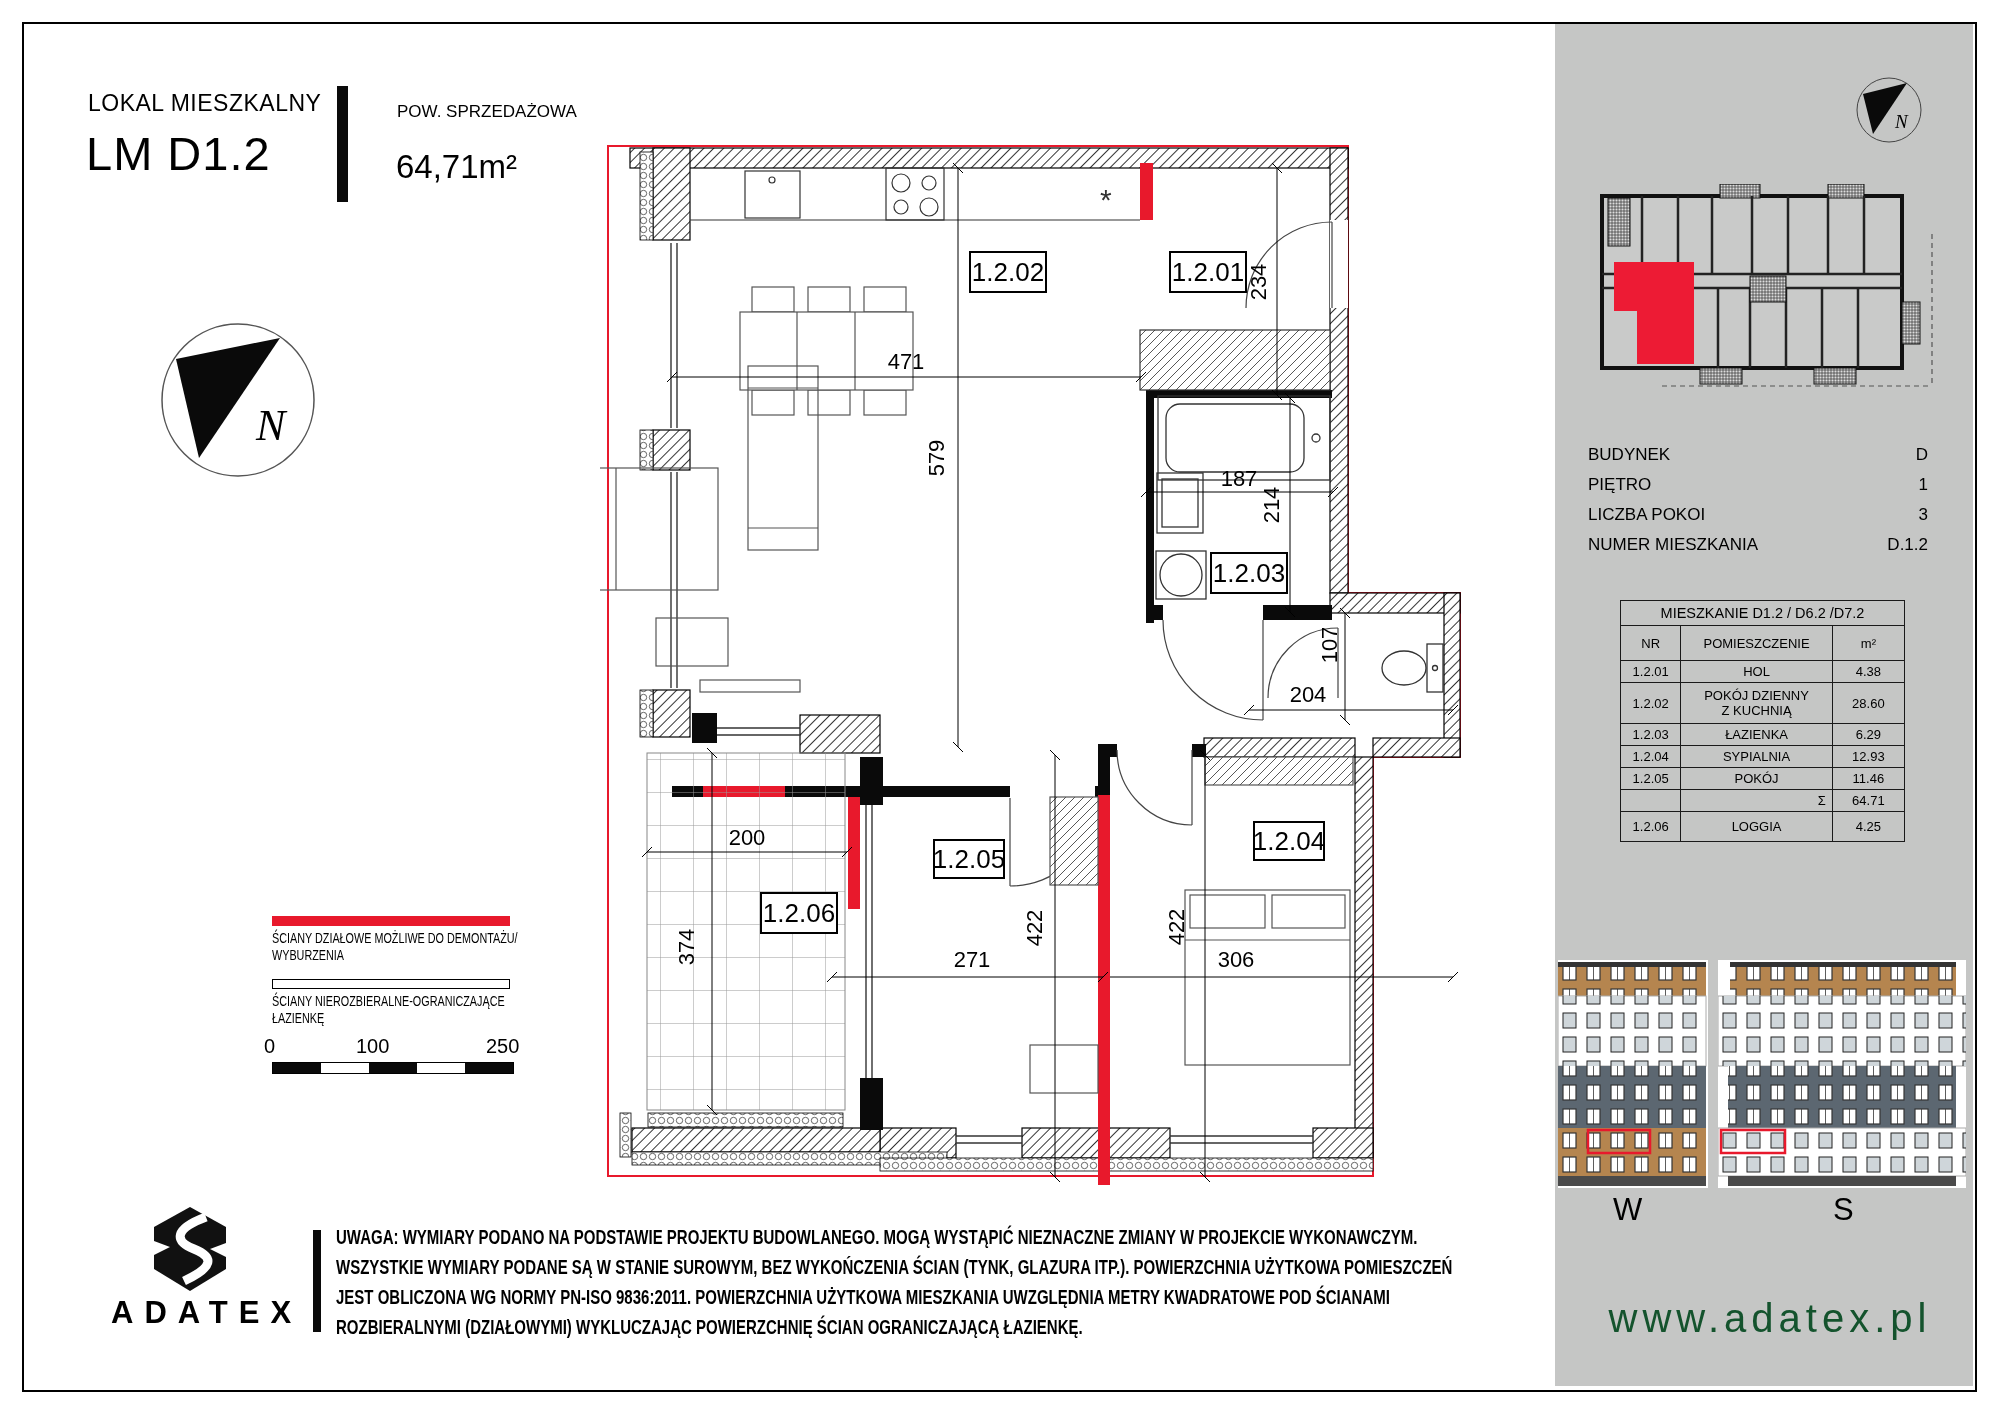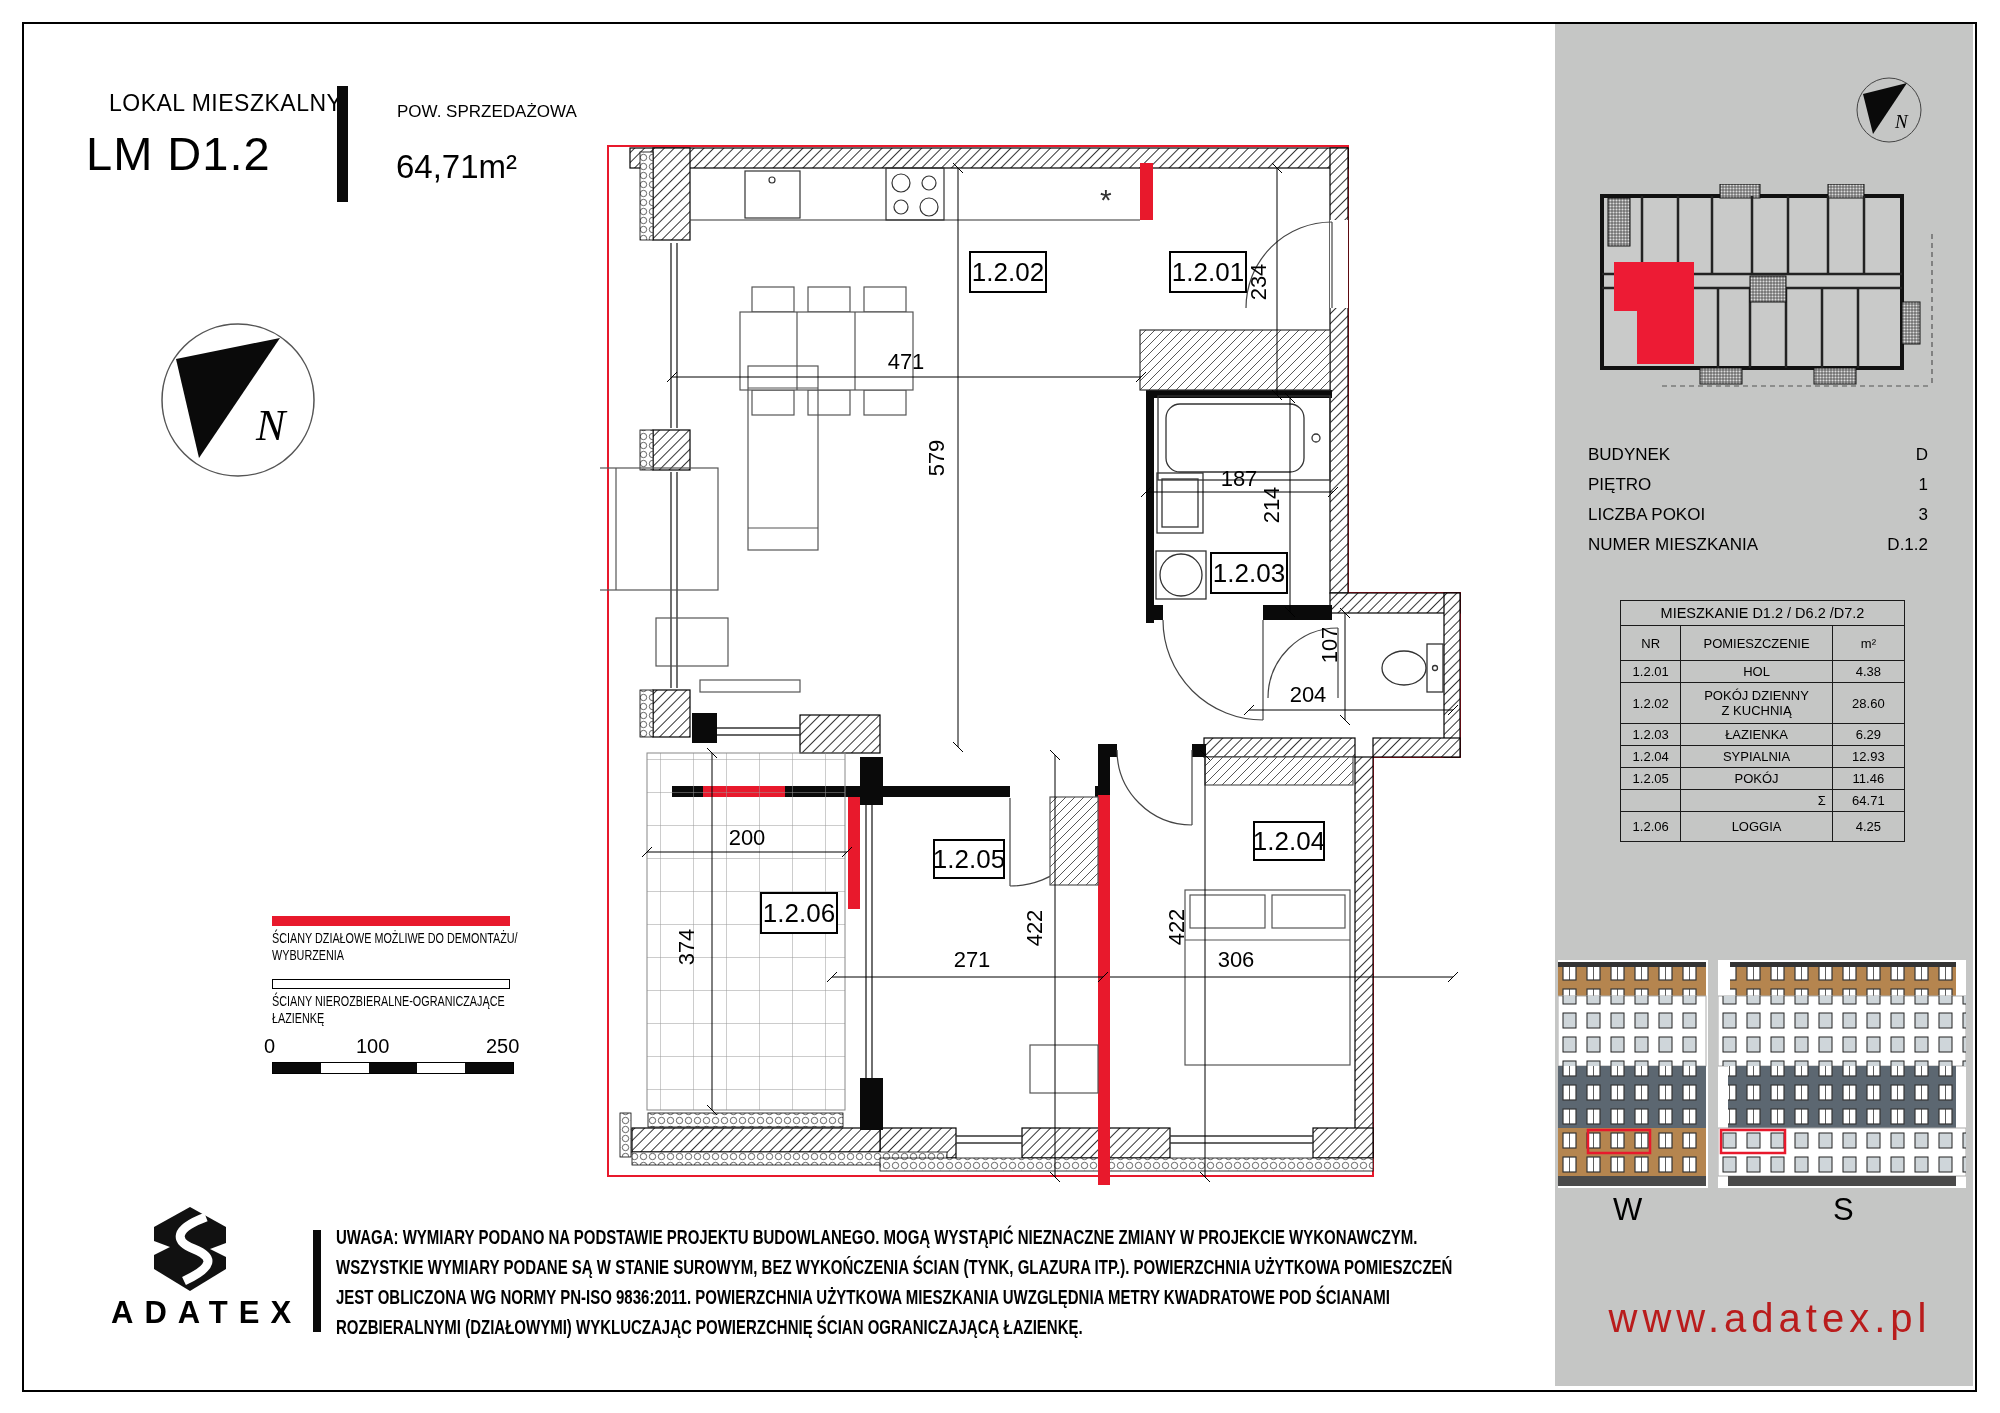--- a/index.html
+++ b/index.html
@@ -1,21 +1,21 @@
 <!DOCTYPE html>
 <html><head>
 <meta charset="utf-8">
 <style>
   html,body{margin:0;padding:0;background:#888;}
   .page{position:relative;width:2000px;height:1413px;background:#fff;
         font-family:"Liberation Sans",sans-serif;color:#000;overflow:hidden;}
   .frame{position:absolute;left:22px;top:22px;width:1951px;height:1366px;
          border:2px solid #000;pointer-events:none;}
   
-  .title-type{position:absolute;left:88px;top:90px;font-size:23px;letter-spacing:.5px;margin-left:21px;}
+  .title-type{position:absolute;left:88px;top:90px;font-size:23px;letter-spacing:.5px;}
   .title-code{position:absolute;left:86px;top:126px;font-size:47px;letter-spacing:1px;}
   .title-divider{position:absolute;left:337px;top:86px;width:11px;height:116px;background:#0a0a0a;}
   .area-label{position:absolute;left:397px;top:102px;font-size:17px;}
   .area-value{position:absolute;left:396px;top:148px;font-size:33px;}
   
   .leg-red{position:absolute;left:272px;top:916px;width:238px;height:10px;background:#e8192c;}
   .leg-white{position:absolute;left:272px;top:979px;width:236px;height:8px;background:#fff;border:1.5px solid #000;}
   .leg-text{position:absolute;font-size:15px;line-height:17px;transform:scaleX(.72);transform-origin:left top;white-space:nowrap;}
   .leg-text1{left:272px;top:929px;}
   .leg-text2{left:272px;top:992px;}
@@ -47,21 +47,21 @@
   .apt-table .t-head td{height:32px;}
   .col-nr{width:58px;} .col-room{width:152px;} .col-m2{width:72px;}
   .row-2l td{height:38px;} .row-1l td{height:19px;} .row-last td{height:27px;}
   .cell-sum{text-align:right;padding-right:6px !important;}
   .elev-panel{position:absolute;background:#fff;}
   .elev-w{left:3px;top:936px;width:150px;height:228px;}
   .elev-s{left:163px;top:936px;width:248px;height:228px;}
   .elev-label{position:absolute;top:1168px;font-size:31px;}
   .elev-label-w{left:58px;} .elev-label-s{left:278px;}
   .website{position:absolute;left:20px;top:1272px;width:390px;text-align:center;
-           font-size:40px;letter-spacing:5px;color:#b91c1c;}
+           font-size:40px;letter-spacing:5px;color:#14532d;}
 </style>
 </head>
 <body>
 
 <div class="page">
   <div class="frame"></div>
 
   <div class="title-type">LOKAL MIESZKALNY</div>
   <div class="title-code">LM D1.2</div>
   <div class="title-divider"></div>

